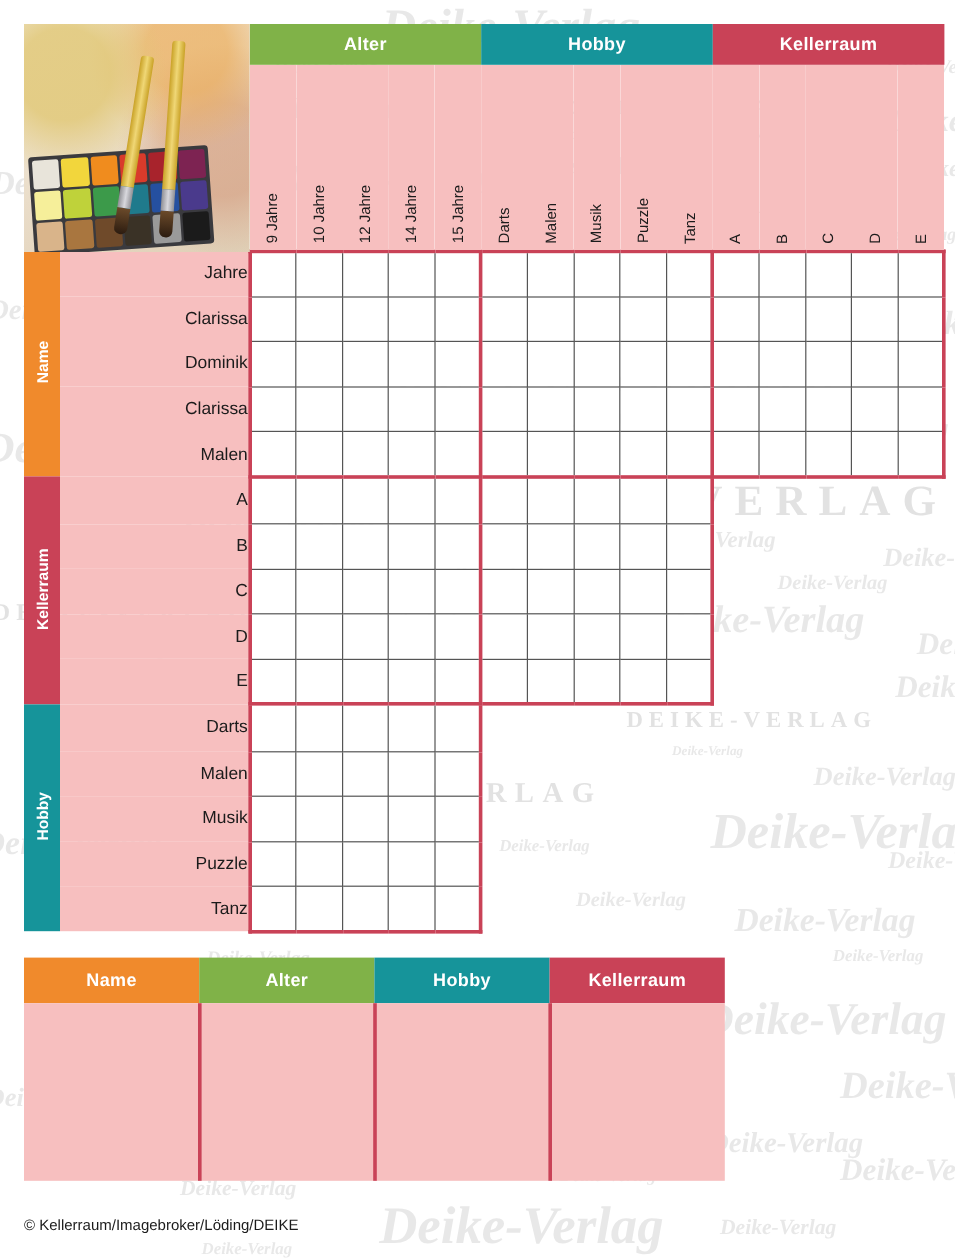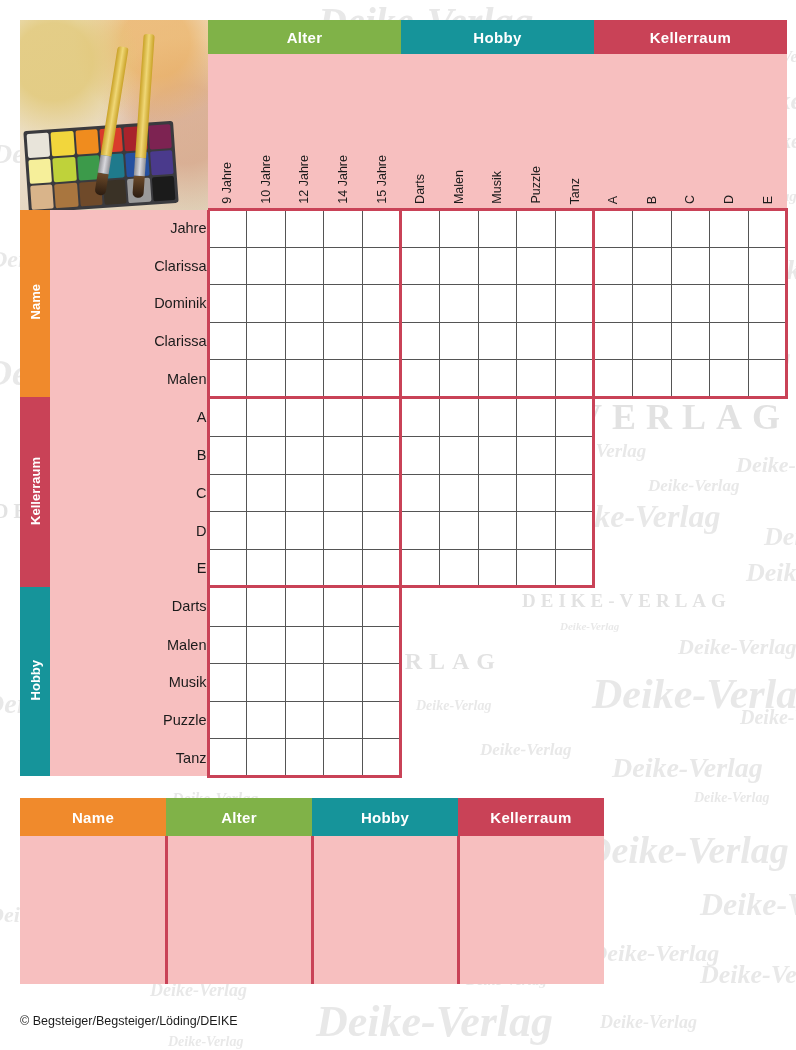--- a/index.html
+++ b/index.html
@@ -600,13 +600,13 @@
   <tbody>
     <tr>
       <td></td>
       <td class="sep"></td>
       <td class="sep"></td>
       <td class="sep"></td>
     </tr>
   </tbody>
 </table>
 
-<div id="credit">© Begsteiger/Begsteiger/Löding/DEIKE</div>
+<div id="credit">© Kellerraum/Imagebroker/Löding/DEIKE</div>
 
 </body></html>

